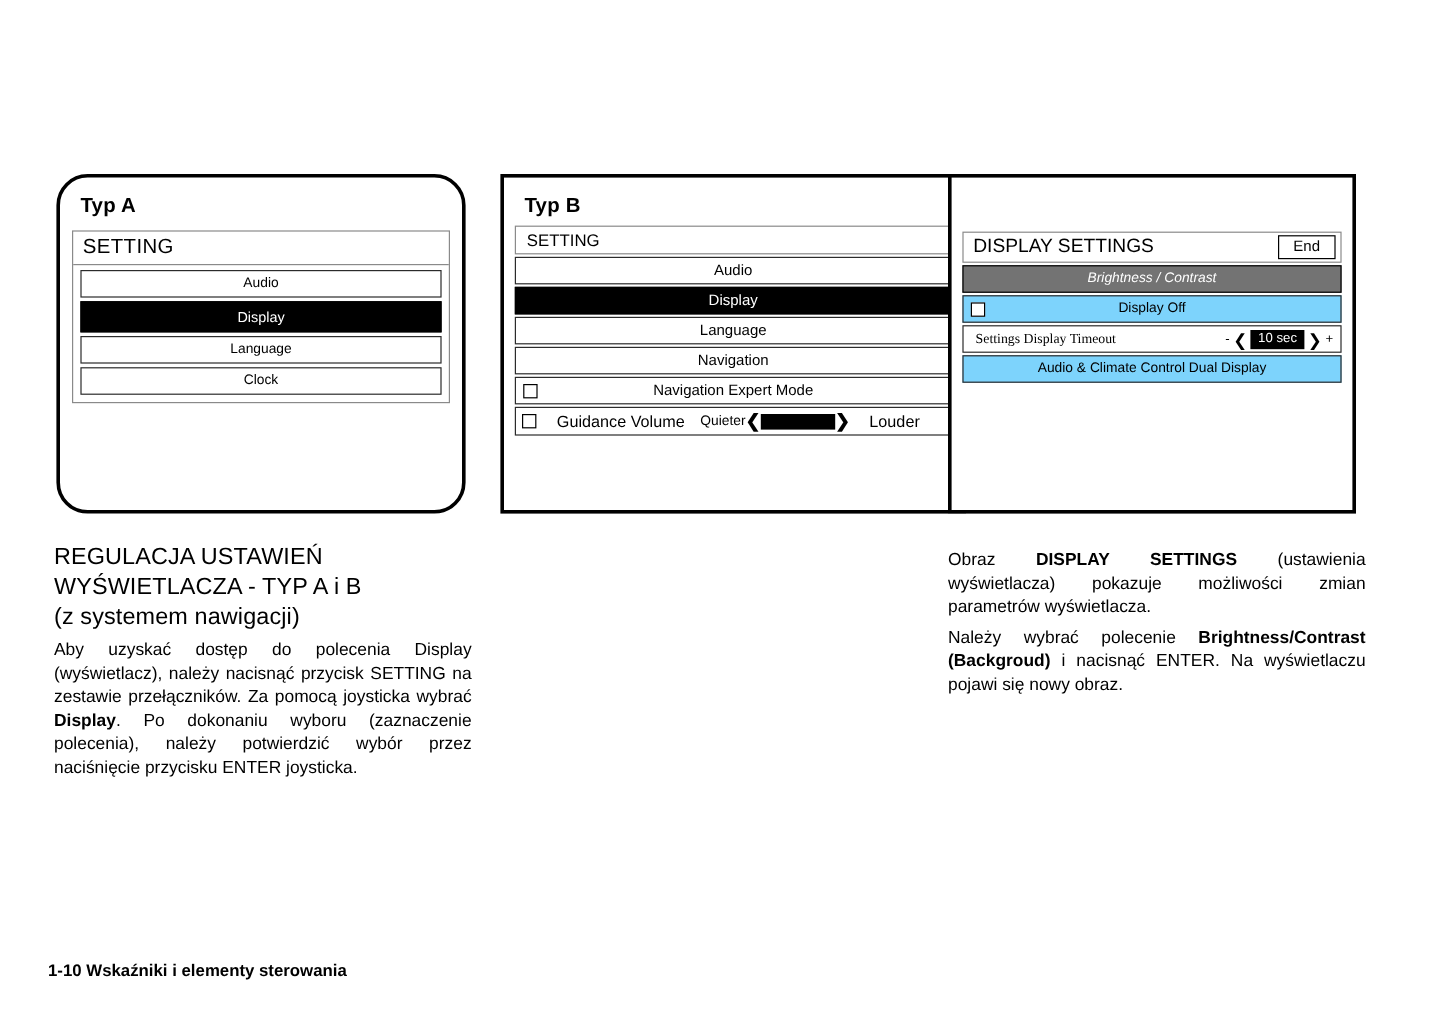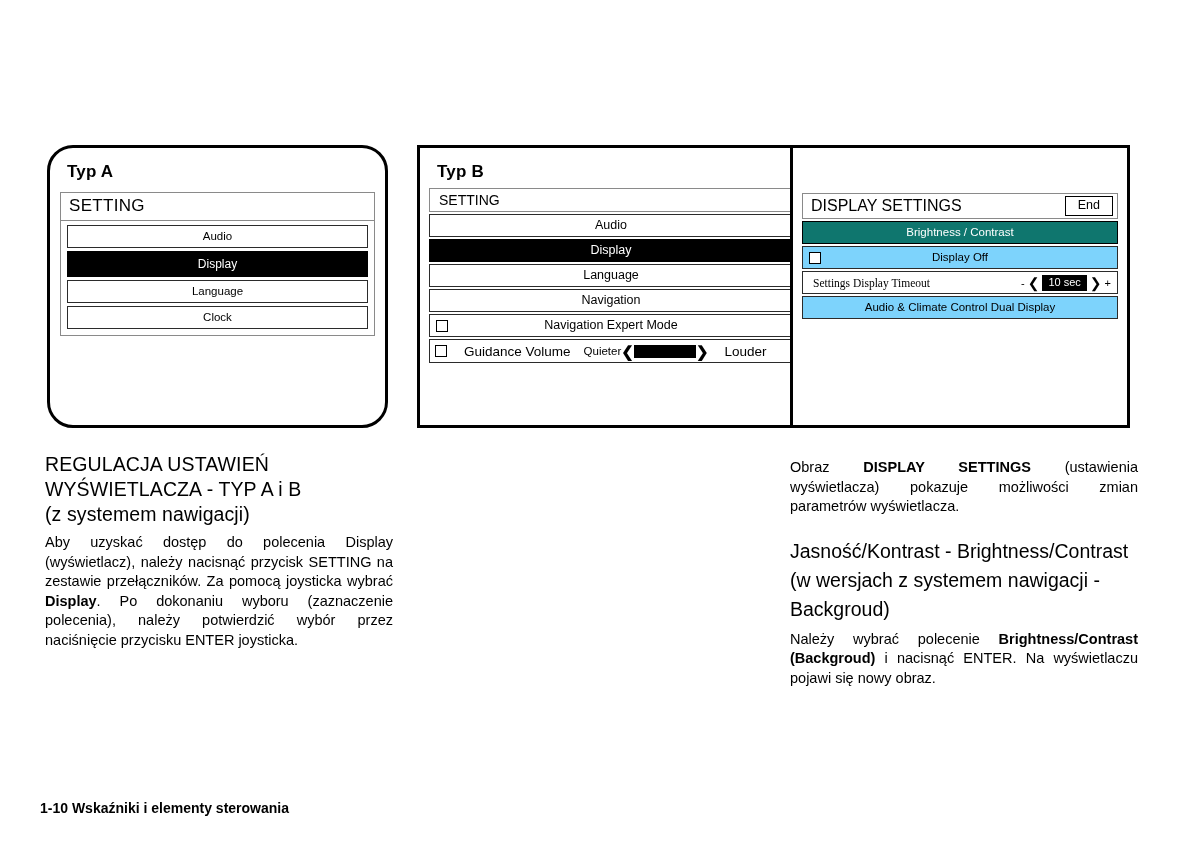--- a/index.html
+++ b/index.html
@@ -144,21 +144,21 @@
   .row-c {
     border: 1px solid #2b2b2b;
     height: 23px;
     line-height: 21px;
     text-align: center;
     font-size: 11.5px;
     margin-bottom: 2px;
     position: relative;
     background: #7dd3fc;
   }
-  .row-c.sel { background: #0f766e; color: #fff; border-color: #000; }
+  .row-c.sel { background: #737373; color: #fff; border-color: #000; font-style: italic; }
   .row-timeout {
     border: 1px solid #2b2b2b;
     height: 23px;
     margin-bottom: 2px;
     display: flex;
     align-items: center;
     font-size: 11.5px;
     padding: 0 6px 0 10px;
   }
   .timeout-label { flex: none; font-family: Liberation Serif, serif; }
@@ -279,17 +279,16 @@
   <h2 class="sec">
     <span>REGULACJA USTAWIEŃ</span><br>
     <span>WYŚWIETLACZA  - TYP A i B</span><br>
     <span>(z systemem nawigacji)</span>
   </h2>
   <p class="body"><span>Aby uzyskać dostęp do polecenia Display (wyświetlacz), należy nacisnąć przycisk SETTING na zestawie przełączników. Za pomocą joysticka wybrać </span><span class="b">Display</span><span>. Po dokonaniu wyboru (zaznaczenie polecenia), należy potwierdzić wybór przez naciśnięcie przycisku ENTER joysticka.</span></p>
 </div>
 
 <div class="col-right">
   <p class="body"><span>Obraz </span><span class="b">DISPLAY SETTINGS</span><span> (ustawienia wyświetlacza) pokazuje możliwości zmian parametrów wyświetlacza.</span></p>
-  <h2 class="sec2">Jasność/Kontrast - Brightness/Contrast (w wersjach z systemem nawigacji - Backgroud)</h2>
   <p class="body"><span>Należy wybrać polecenie </span><span class="b">Brightness/Contrast (Backgroud)</span><span> i nacisnąć ENTER. Na wyświetlaczu pojawi się nowy obraz.</span></p>
 </div>
 
 <div class="footer">1-10 Wskaźniki i elementy sterowania</div>
 
 </body></html>

